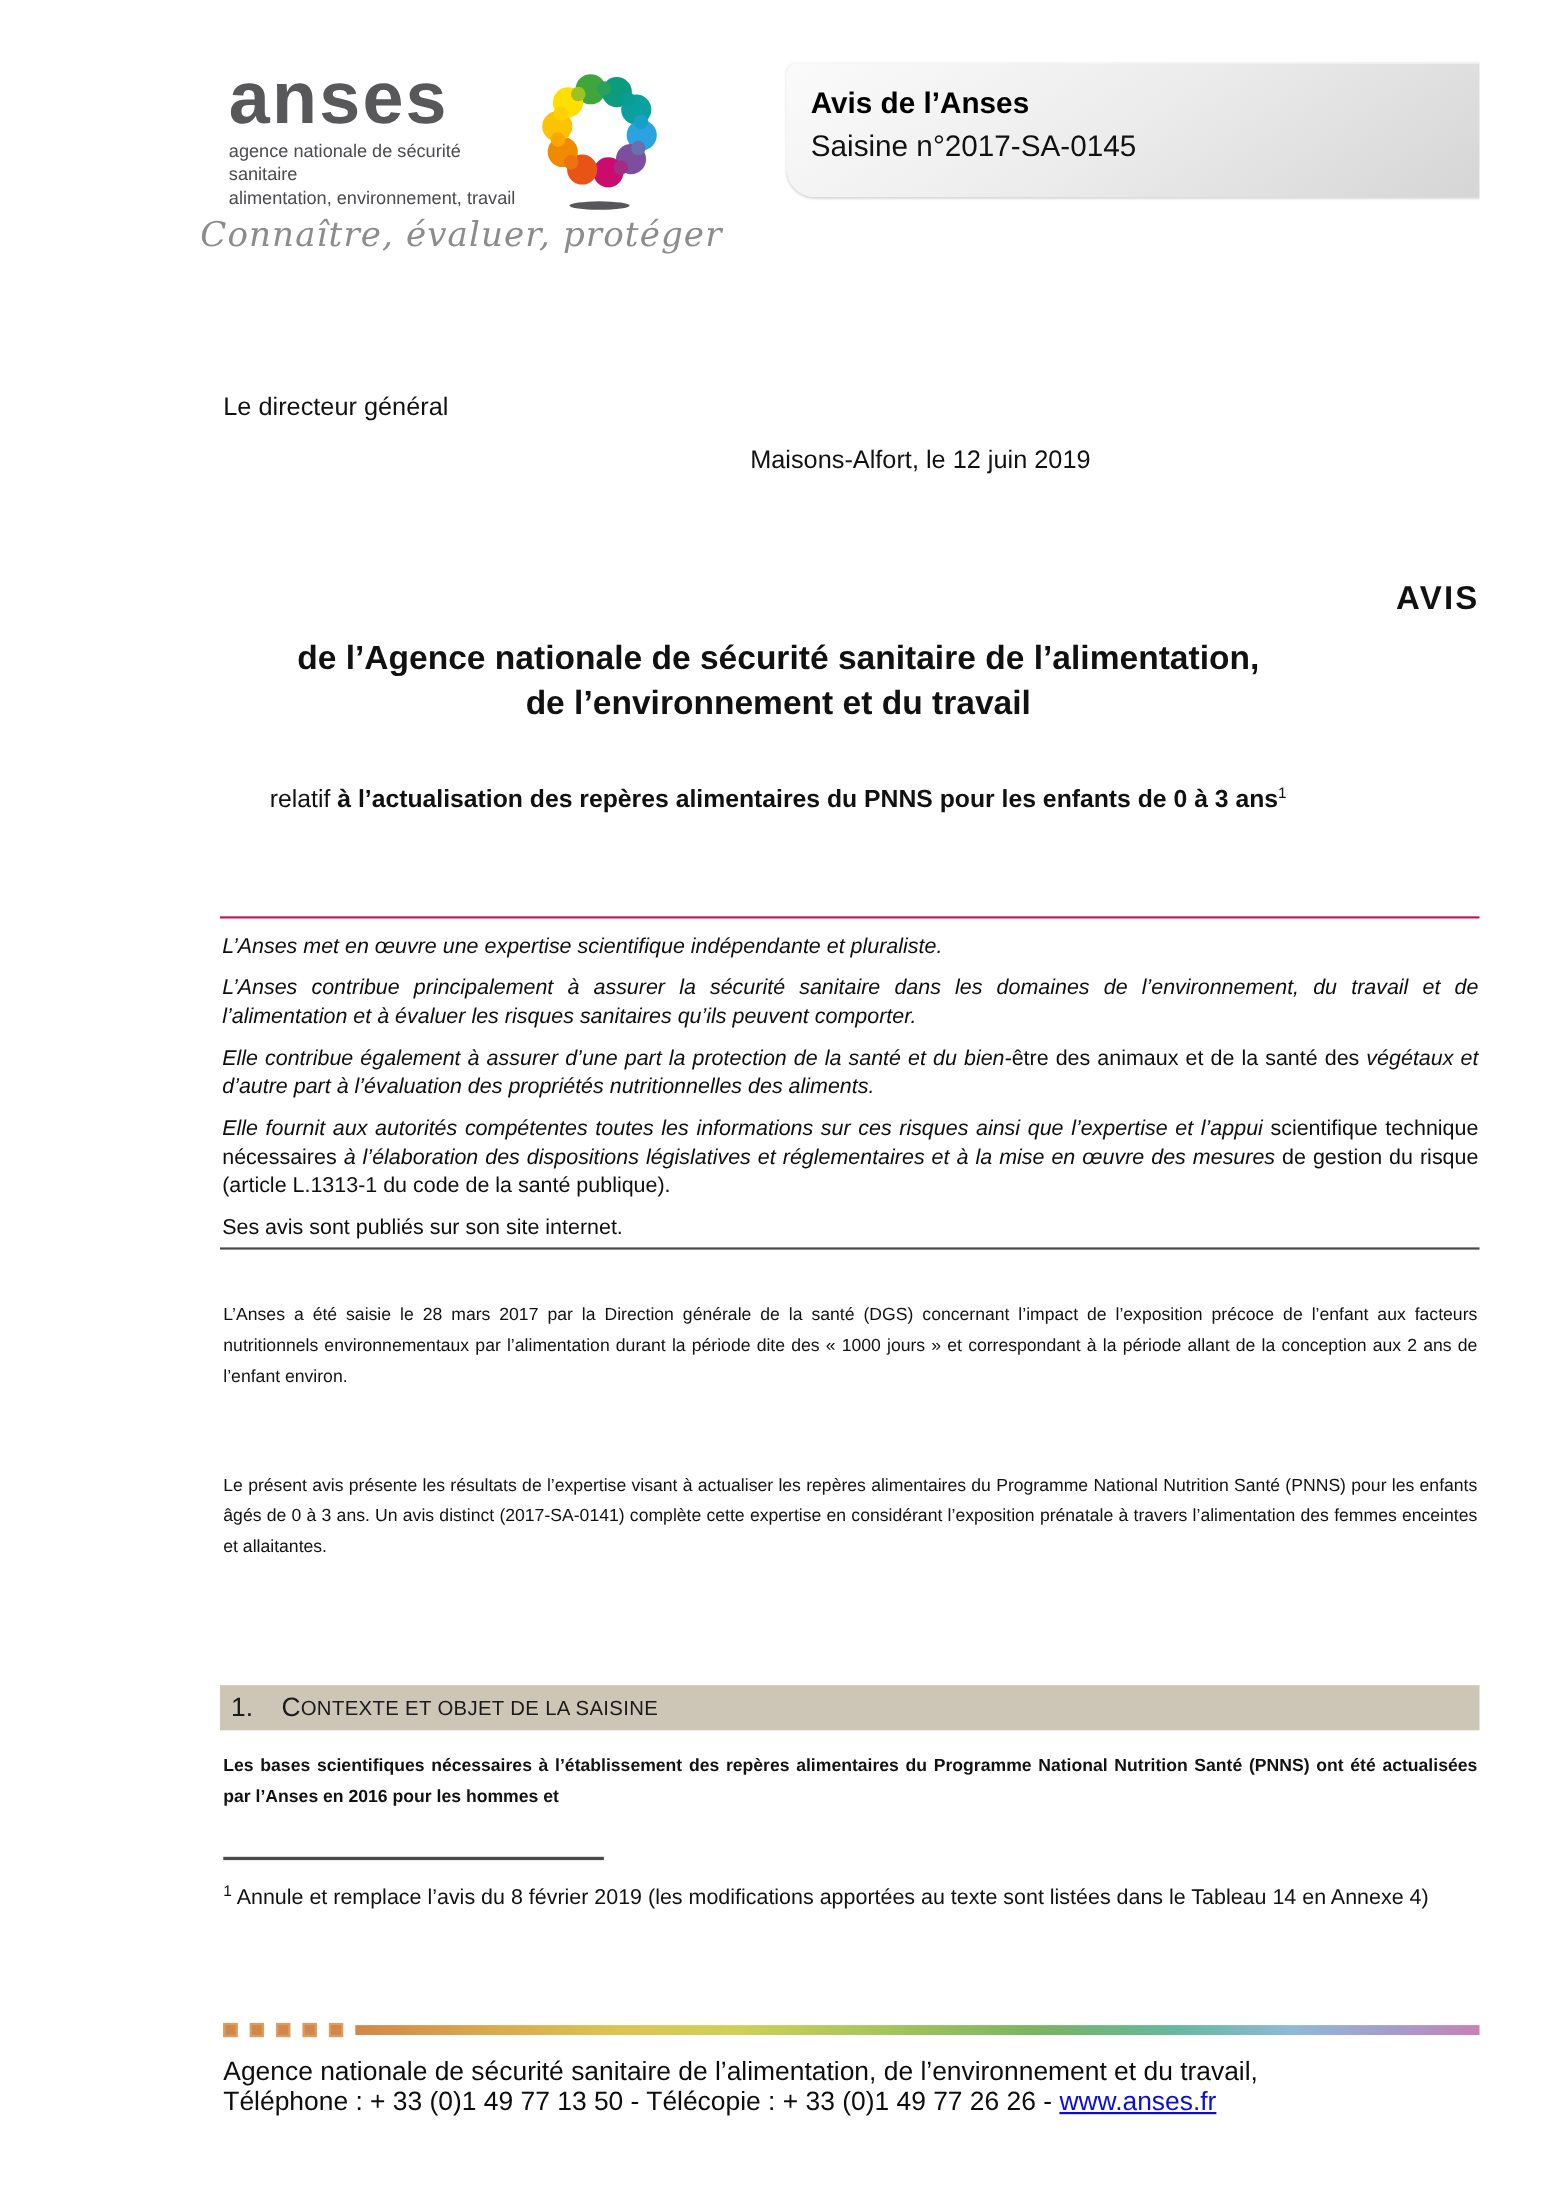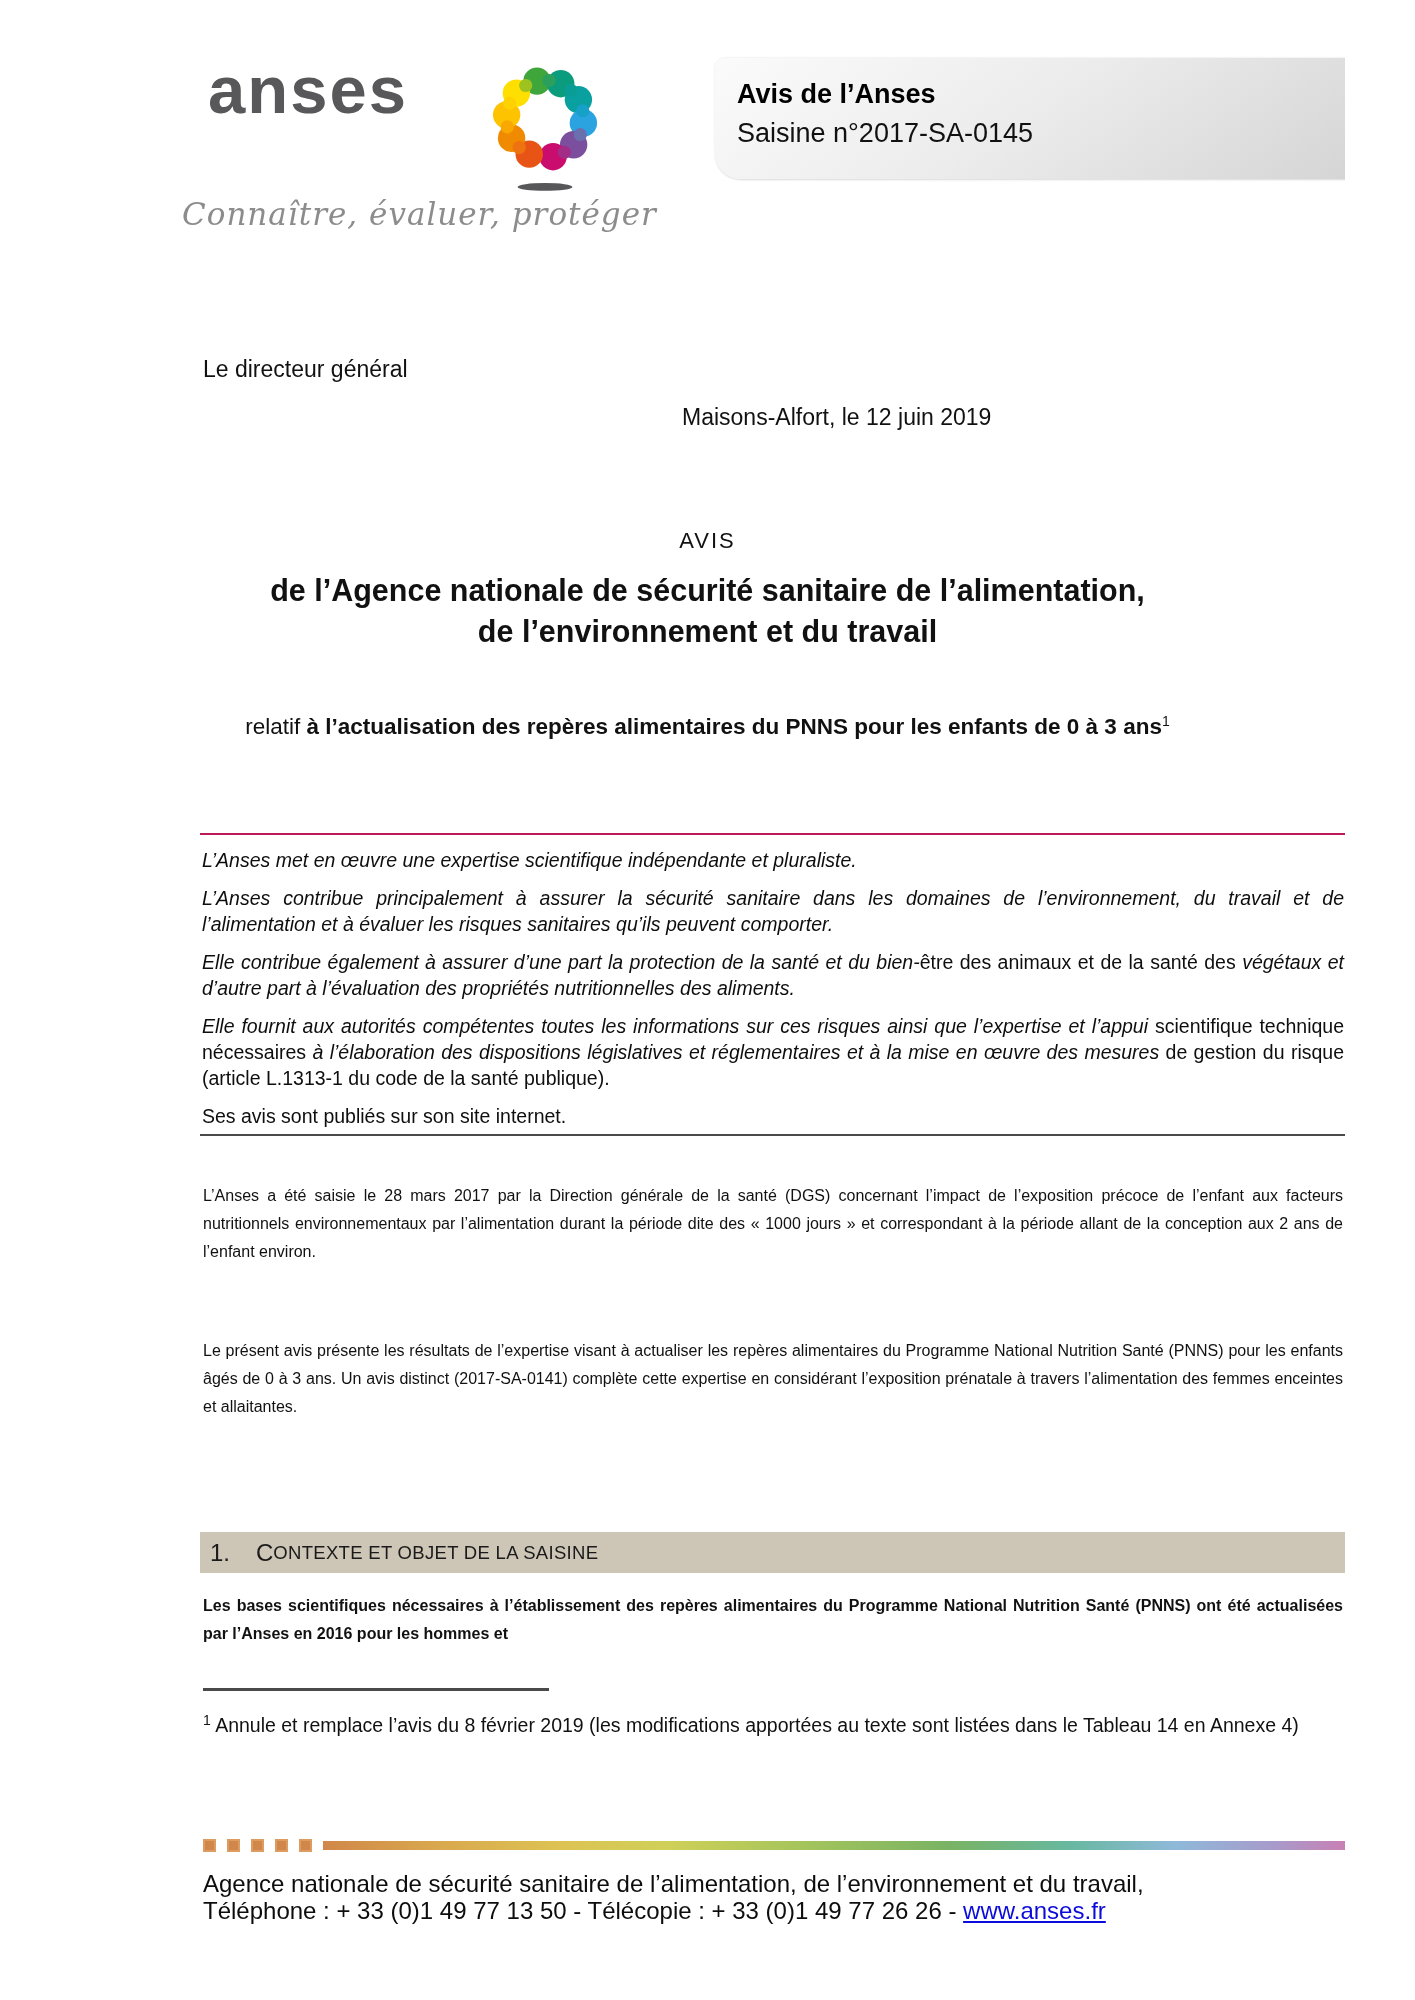--- a/index.html
+++ b/index.html
@@ -32,21 +32,21 @@
   }
   .ref-box .rb-title { font-size:27px; font-weight:bold; color:#000; }
   .ref-box .rb-saisine { font-size:27px; color:#111; margin-top:8px; }
 
   
   .director { position:absolute; left:133px; top:356px; font-size:23px; }
   .place-date { position:absolute; left:612px; top:404px; font-size:23px; }
 
   
   .title-block { position:absolute; left:0; right:0; top:528px; text-align:center; }
-  .avis { font-size:22px; letter-spacing:2px; font-weight:400; margin-bottom:16px; }
+  .avis { font-size:30px; letter-spacing:2px; font-weight:700; margin-bottom:16px;text-align:right; }
   .title-bold { font-size:30.5px; font-weight:bold; line-height:41px; }
   .subject { position:absolute; left:0; right:0; top:714px; text-align:center; font-size:22.5px; }
   .subject b { font-weight:bold; }
   .subject sup, .fn-ref { font-size:14px; vertical-align:super; line-height:0; }
 
   
   .preamble {
     position:absolute; left:130px; width:1146px; top:833px;
     border-top:2px solid #be185d; border-bottom:2px solid #4a4a4a;
     padding:12px 2px 3px 2px;
@@ -88,20 +88,24 @@
   .footer-address a { color:#0b0bdc; text-decoration:underline; }
 </style>
 </head>
 <body>
 
 <div class="page">
 
   <div class="logo-block">
     <div class="logo-text">
       <div class="wordmark">anses</div>
+      <div class="logo-sub">
+        <div>agence nationale de sécurité sanitaire</div>
+        <div>alimentation, environnement, travail</div>
+      </div>
     </div>
     <div class="logo-icon">
       <svg width="126" height="134" viewBox="0 0 120 132" aria-hidden="true">
         <circle cx="52.1" cy="22.8" r="13.5" fill="#3fa63b"></circle>
         <circle cx="75.5" cy="25.3" r="13.5" fill="#0b9b7d"></circle>
         <circle cx="92.9" cy="41.0" r="13.5" fill="#0aa0a0"></circle>
         <circle cx="97.8" cy="64.0" r="13.5" fill="#2ba3e0"></circle>
         <circle cx="88.2" cy="85.4" r="13.5" fill="#7b4f9e"></circle>
         <circle cx="67.9" cy="97.2" r="13.5" fill="#c90c6e"></circle>
         <circle cx="44.5" cy="94.7" r="13.5" fill="#e85415"></circle>

